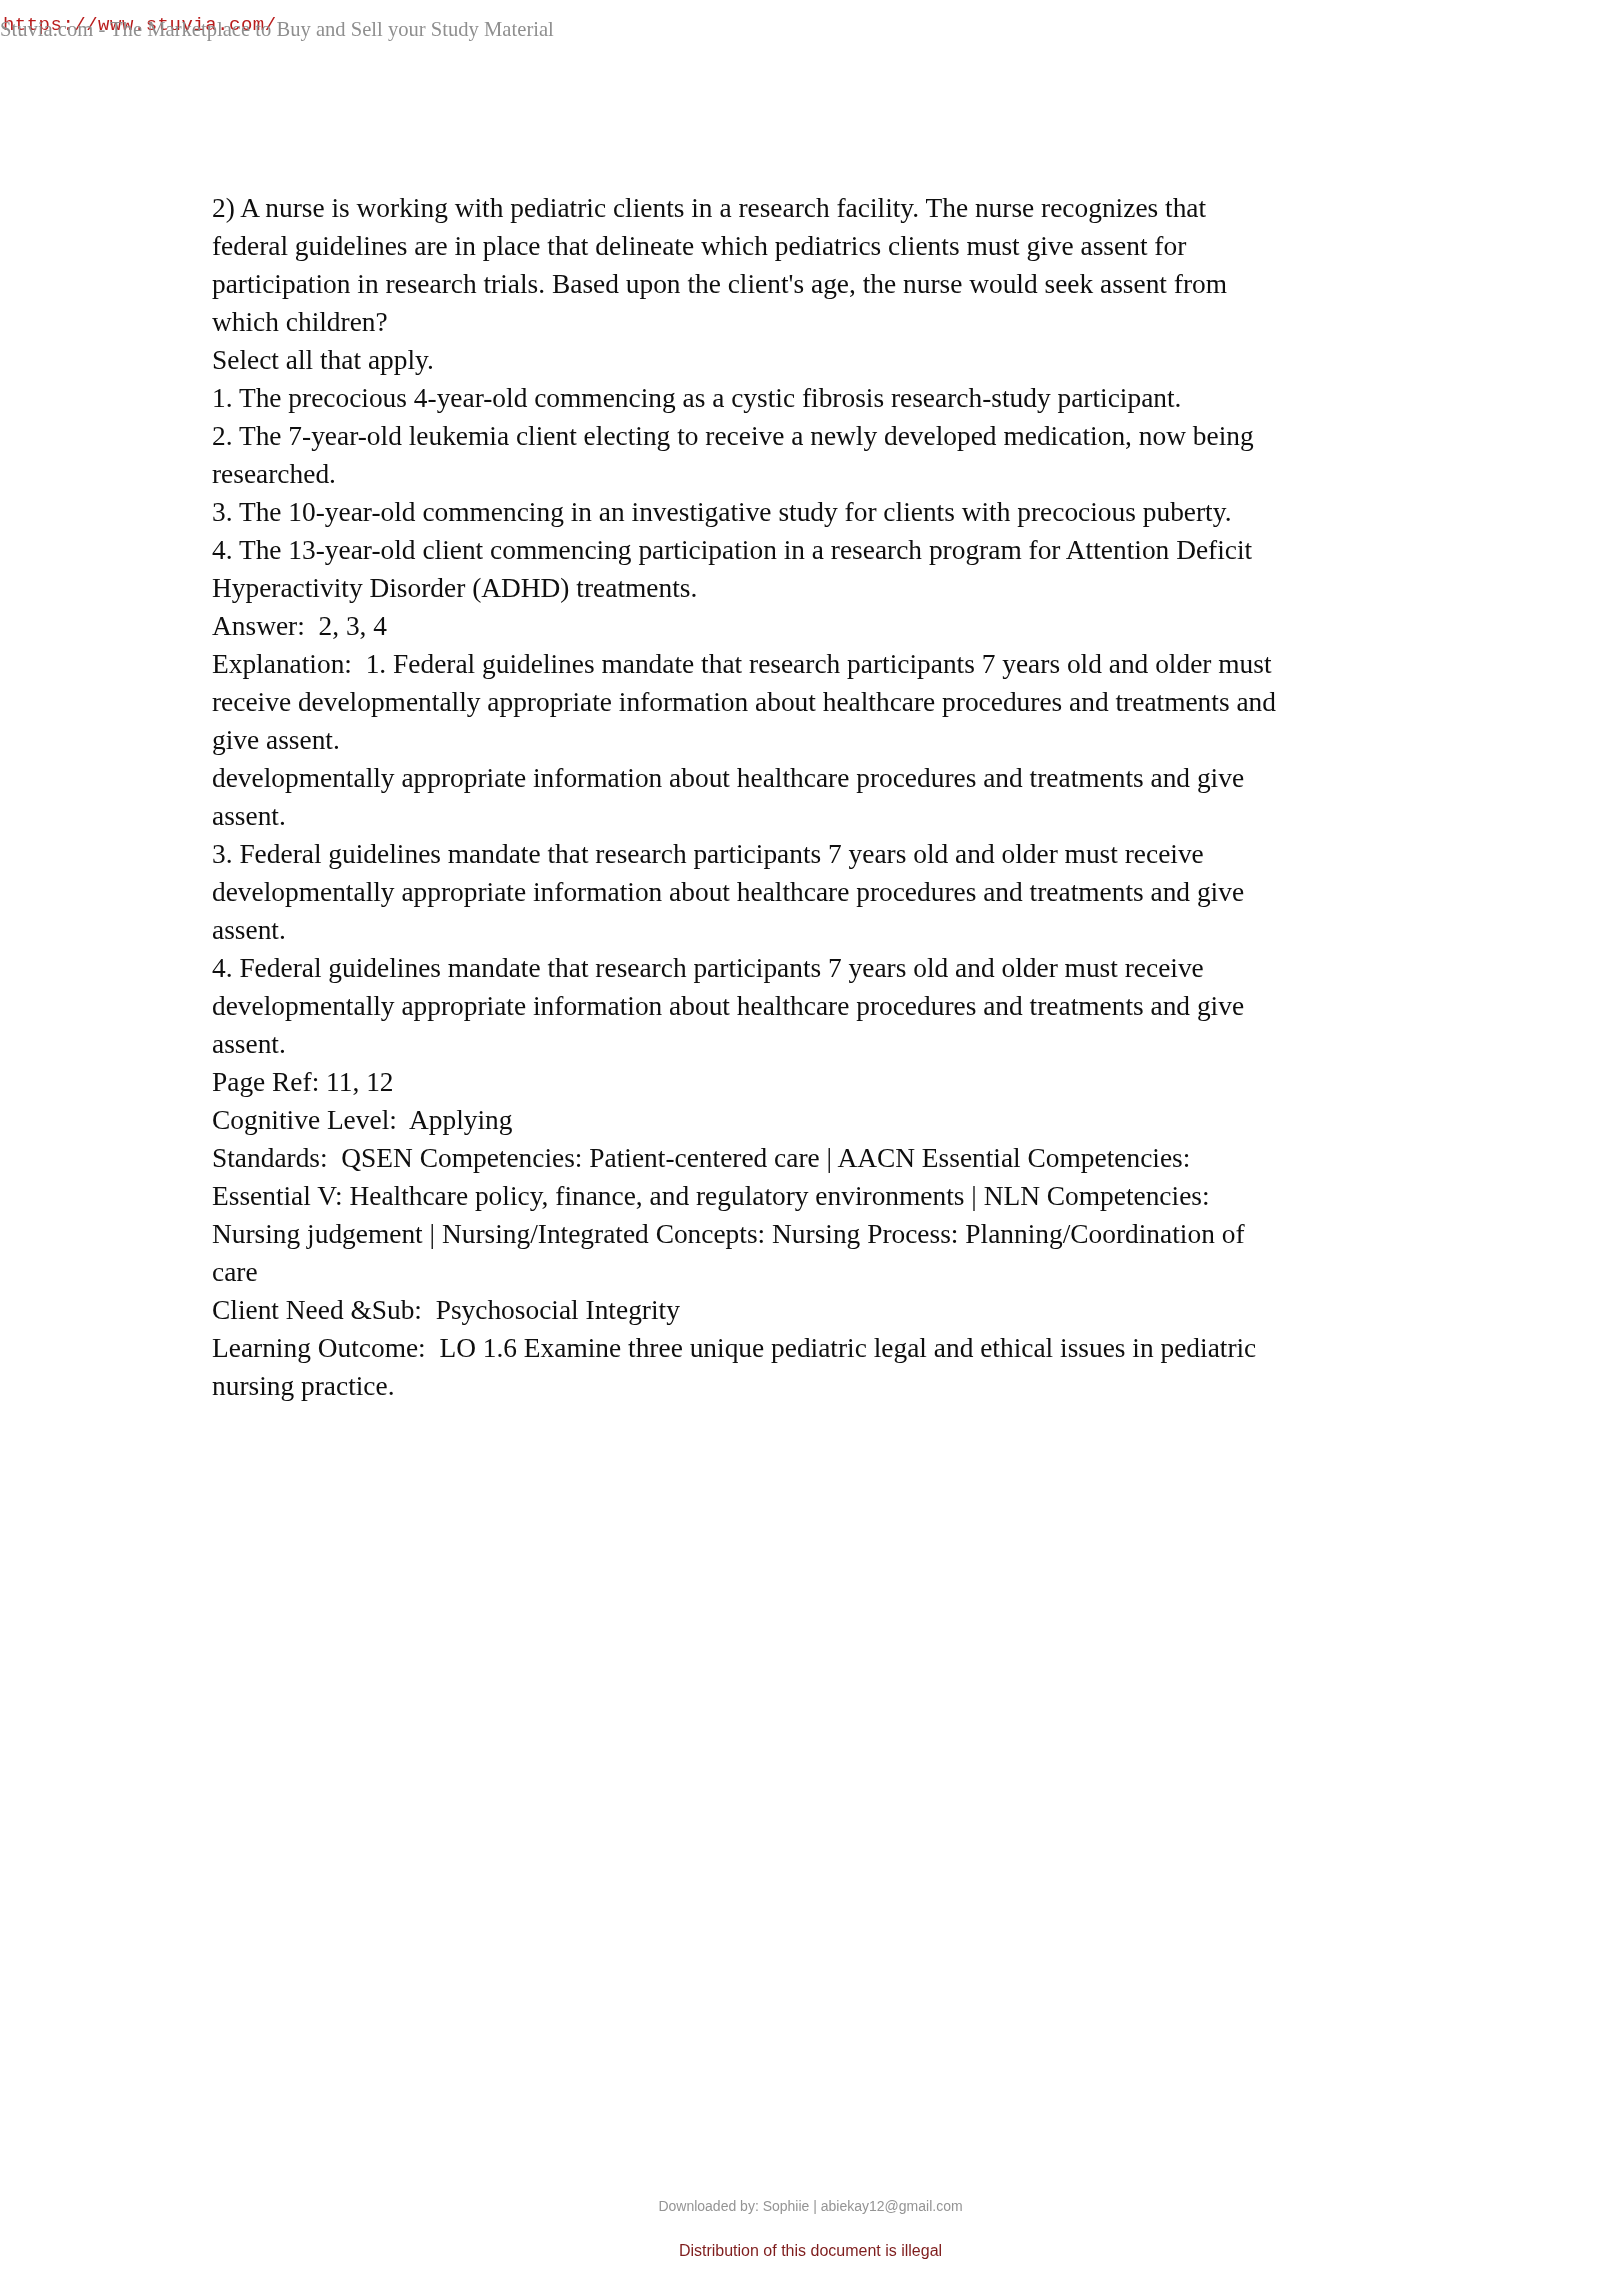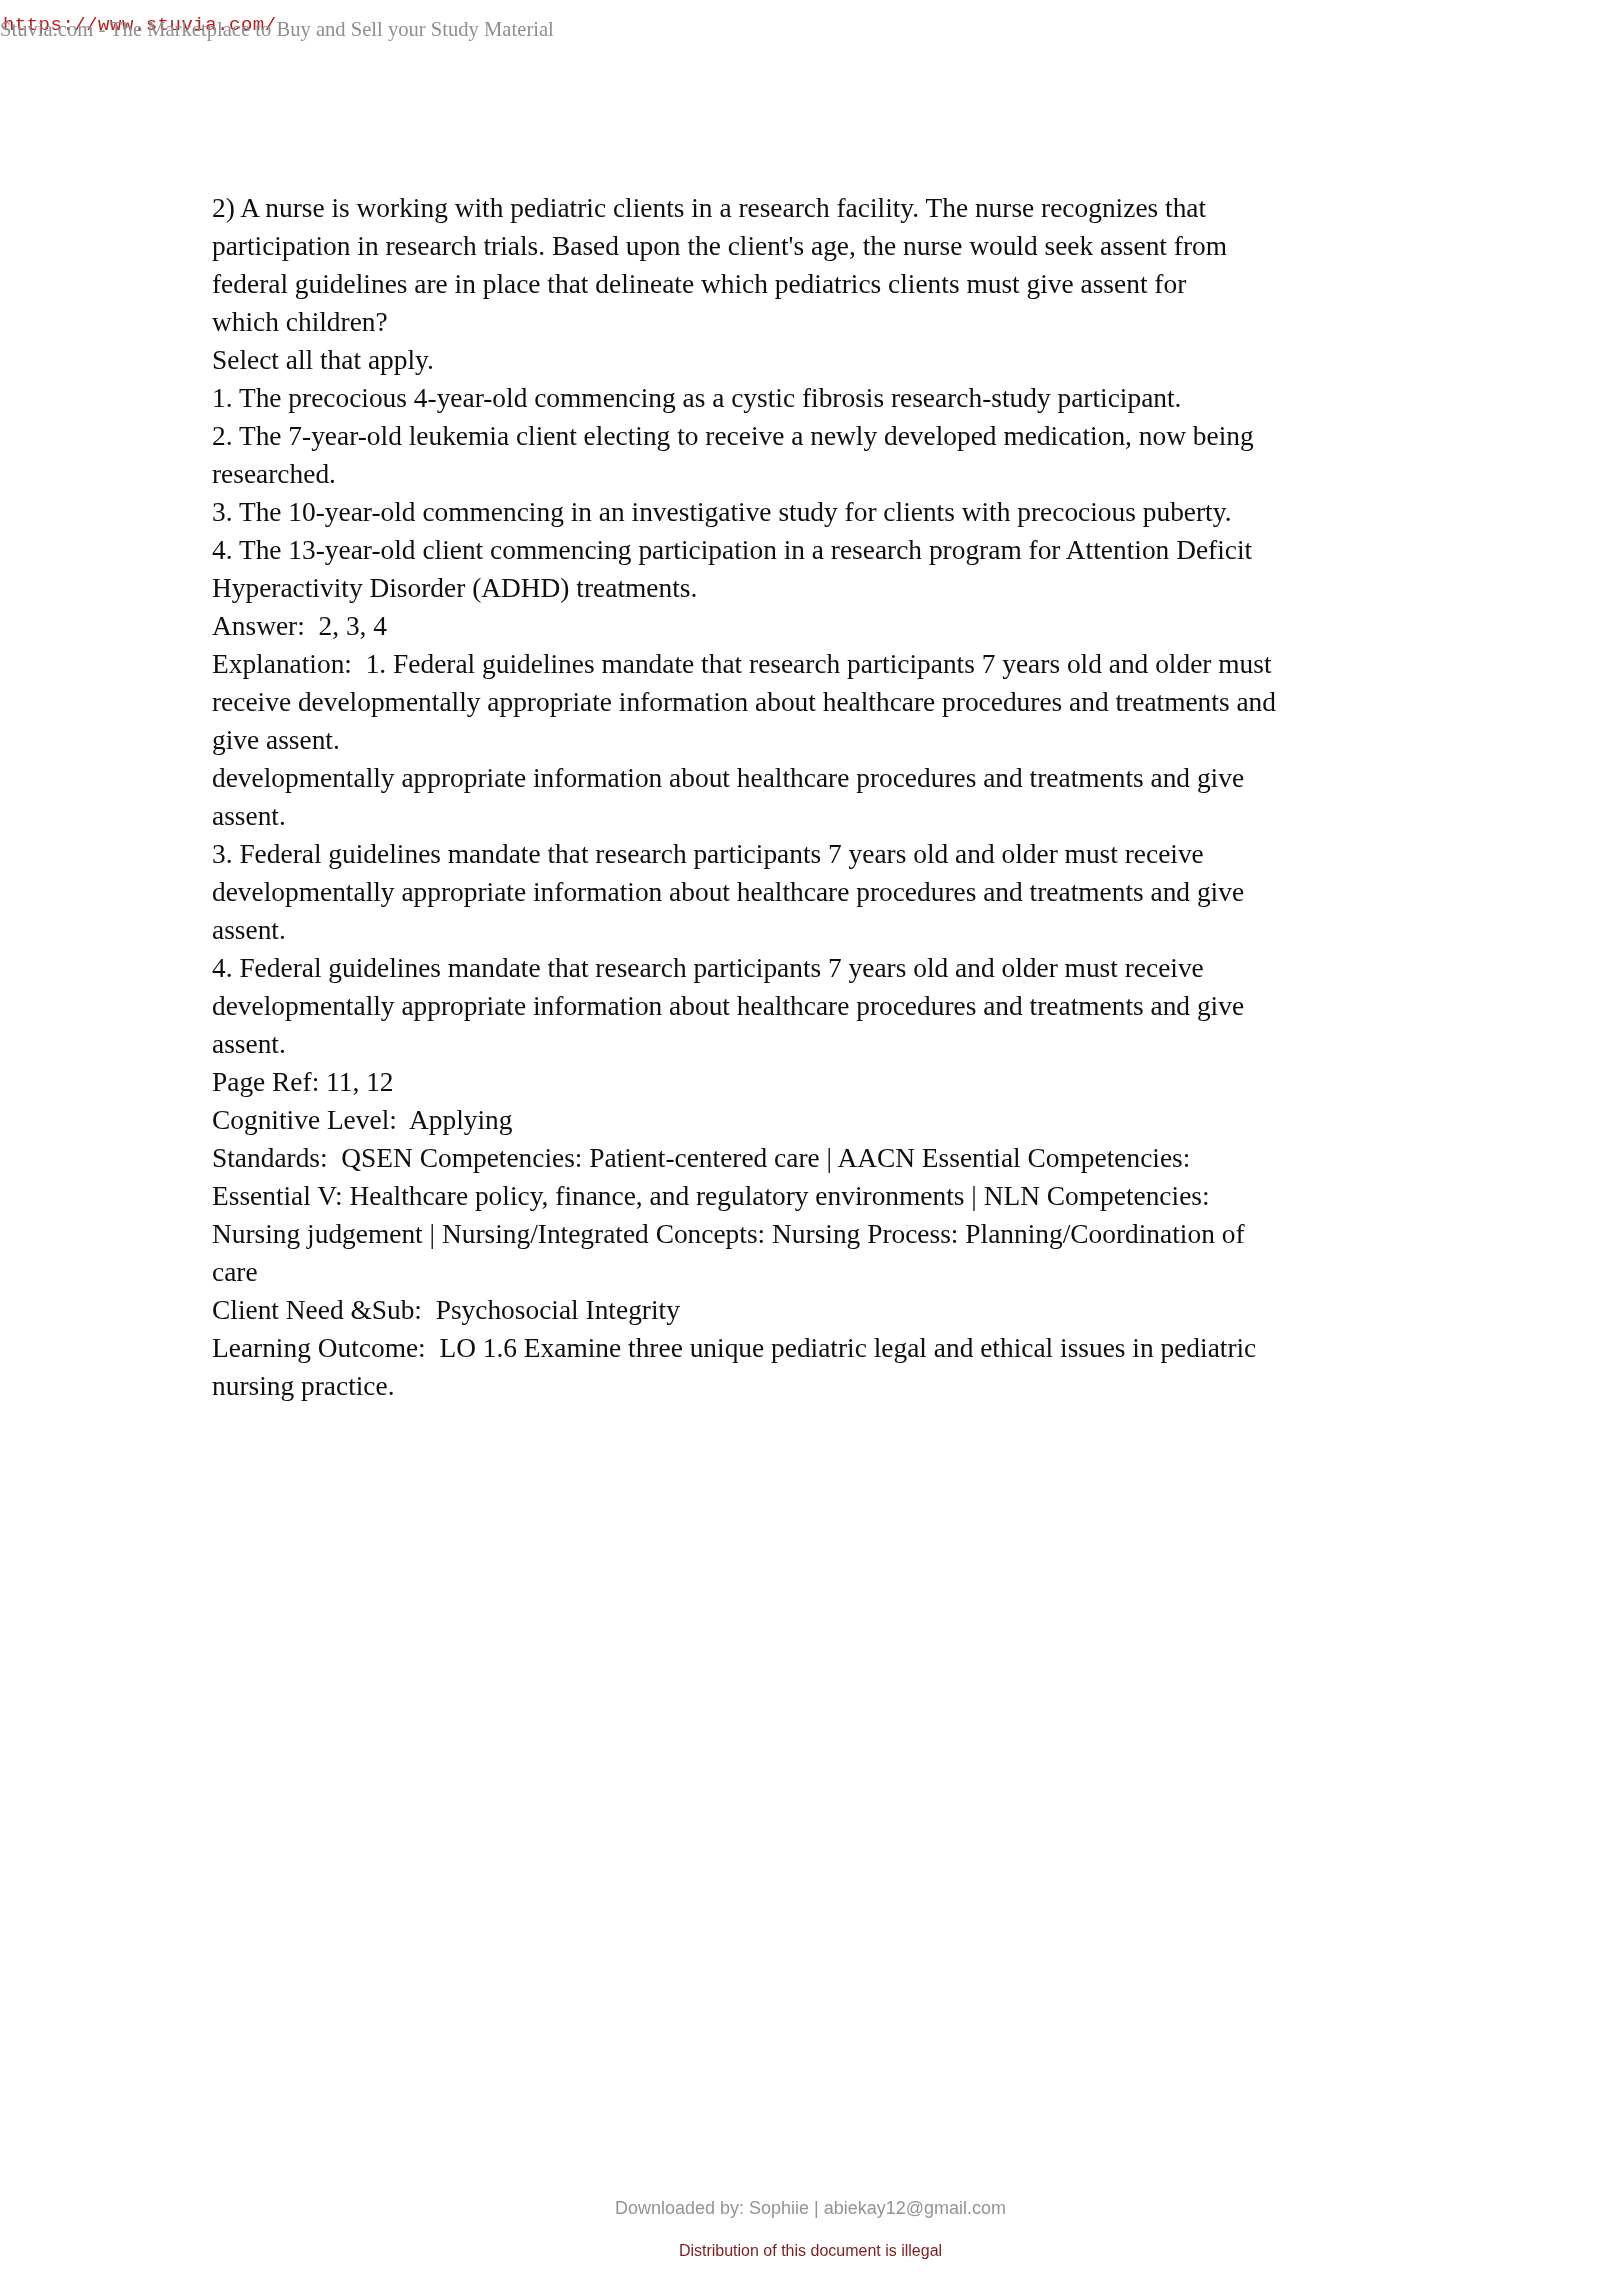--- a/index.html
+++ b/index.html
@@ -51,21 +51,21 @@
   .doc-text .line {
     white-space: pre; 
   }
   .footer-line-1 {
     position: absolute;
     top: 2198px;
     left: 0;
     width: 100%;
     text-align: center;
     font-family: "Liberation Sans", sans-serif;
-    font-size: 18px;
+    font-size: 14px;
     color: #949494;
     white-space: pre;
   }
   .footer-line-2 {
     position: absolute;
     top: 2242px;
     left: 0;
     width: 100%;
     text-align: center;
     font-family: "Liberation Sans", sans-serif;
@@ -79,22 +79,22 @@
 
 <div class="page">
 
   <div class="browser-url">https://www.stuvia.com/</div>
 
   <div class="page-header">Stuvia.com - The Marketplace to Buy and Sell your Study Material</div>
 
   <div class="doc-text">
       <div>
         <div class="line">2) A nurse is working with pediatric clients in a research facility. The nurse recognizes that</div>
+        <div class="line">federal guidelines are in place that delineate which pediatrics clients must give assent for</div>
         <div class="line">participation in research trials. Based upon the client's age, the nurse would seek assent from</div>
-        <div class="line">federal guidelines are in place that delineate which pediatrics clients must give assent for</div>
         <div class="line">which children?</div>
       </div>
       <div>
         <div class="line">Select all that apply.</div>
       </div>
       <div>
         <div class="line">1. The precocious 4-year-old commencing as a cystic fibrosis research-study participant.</div>
       </div>
       <div>
         <div class="line">2. The 7-year-old leukemia client electing to receive a newly developed medication, now being</div>

